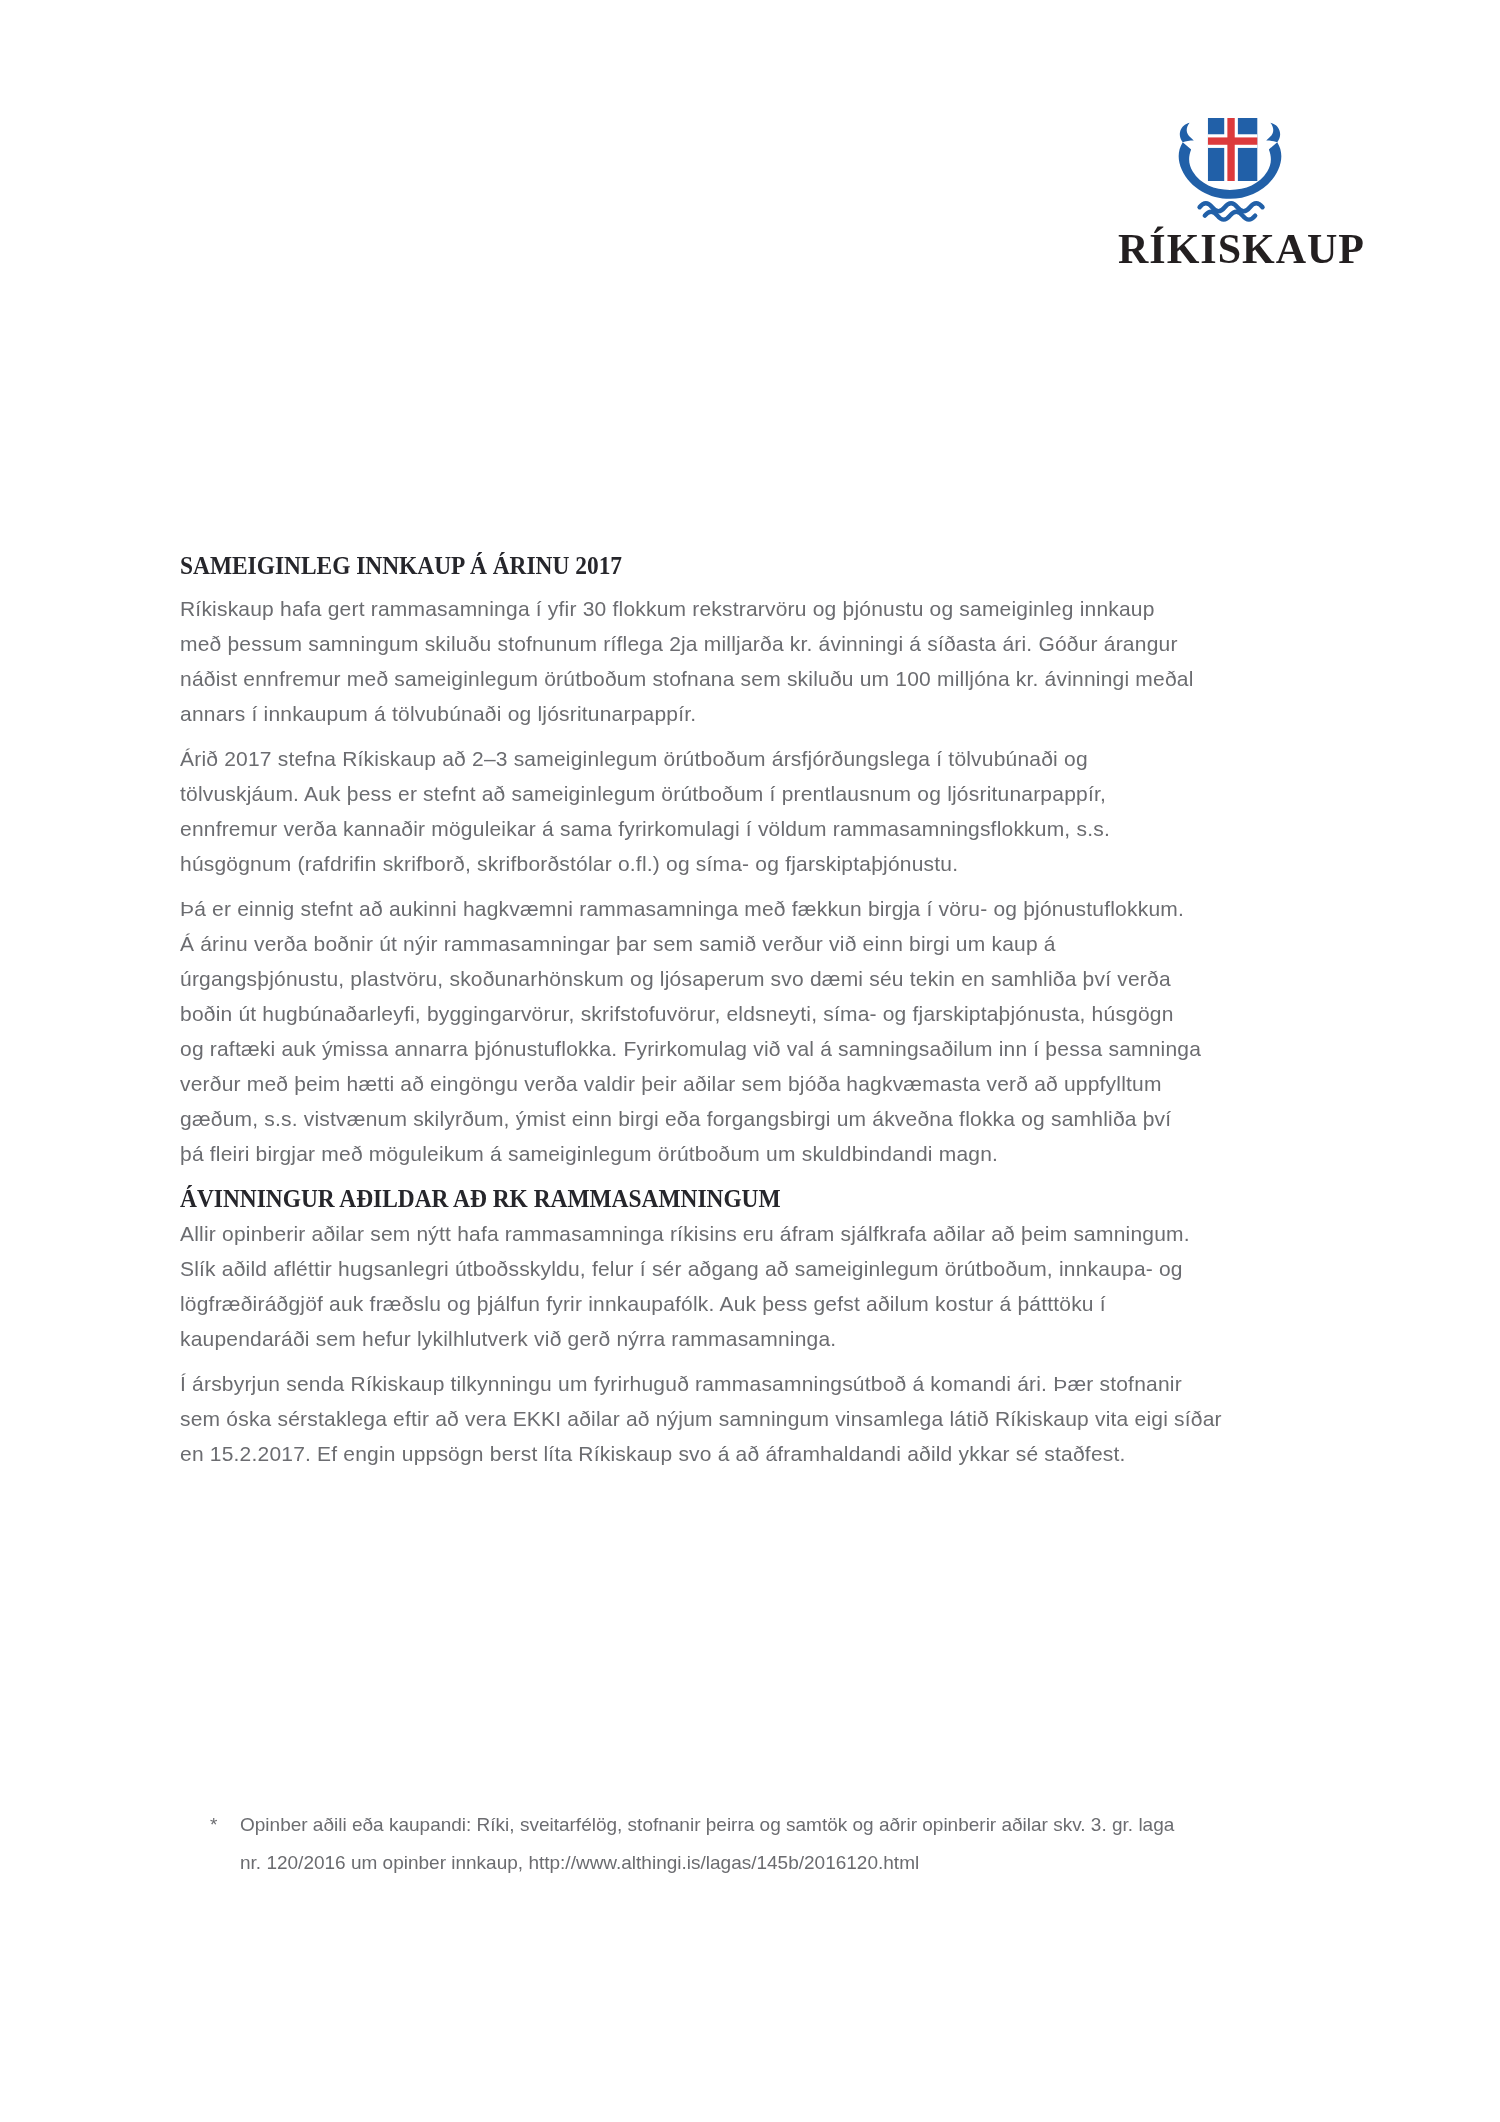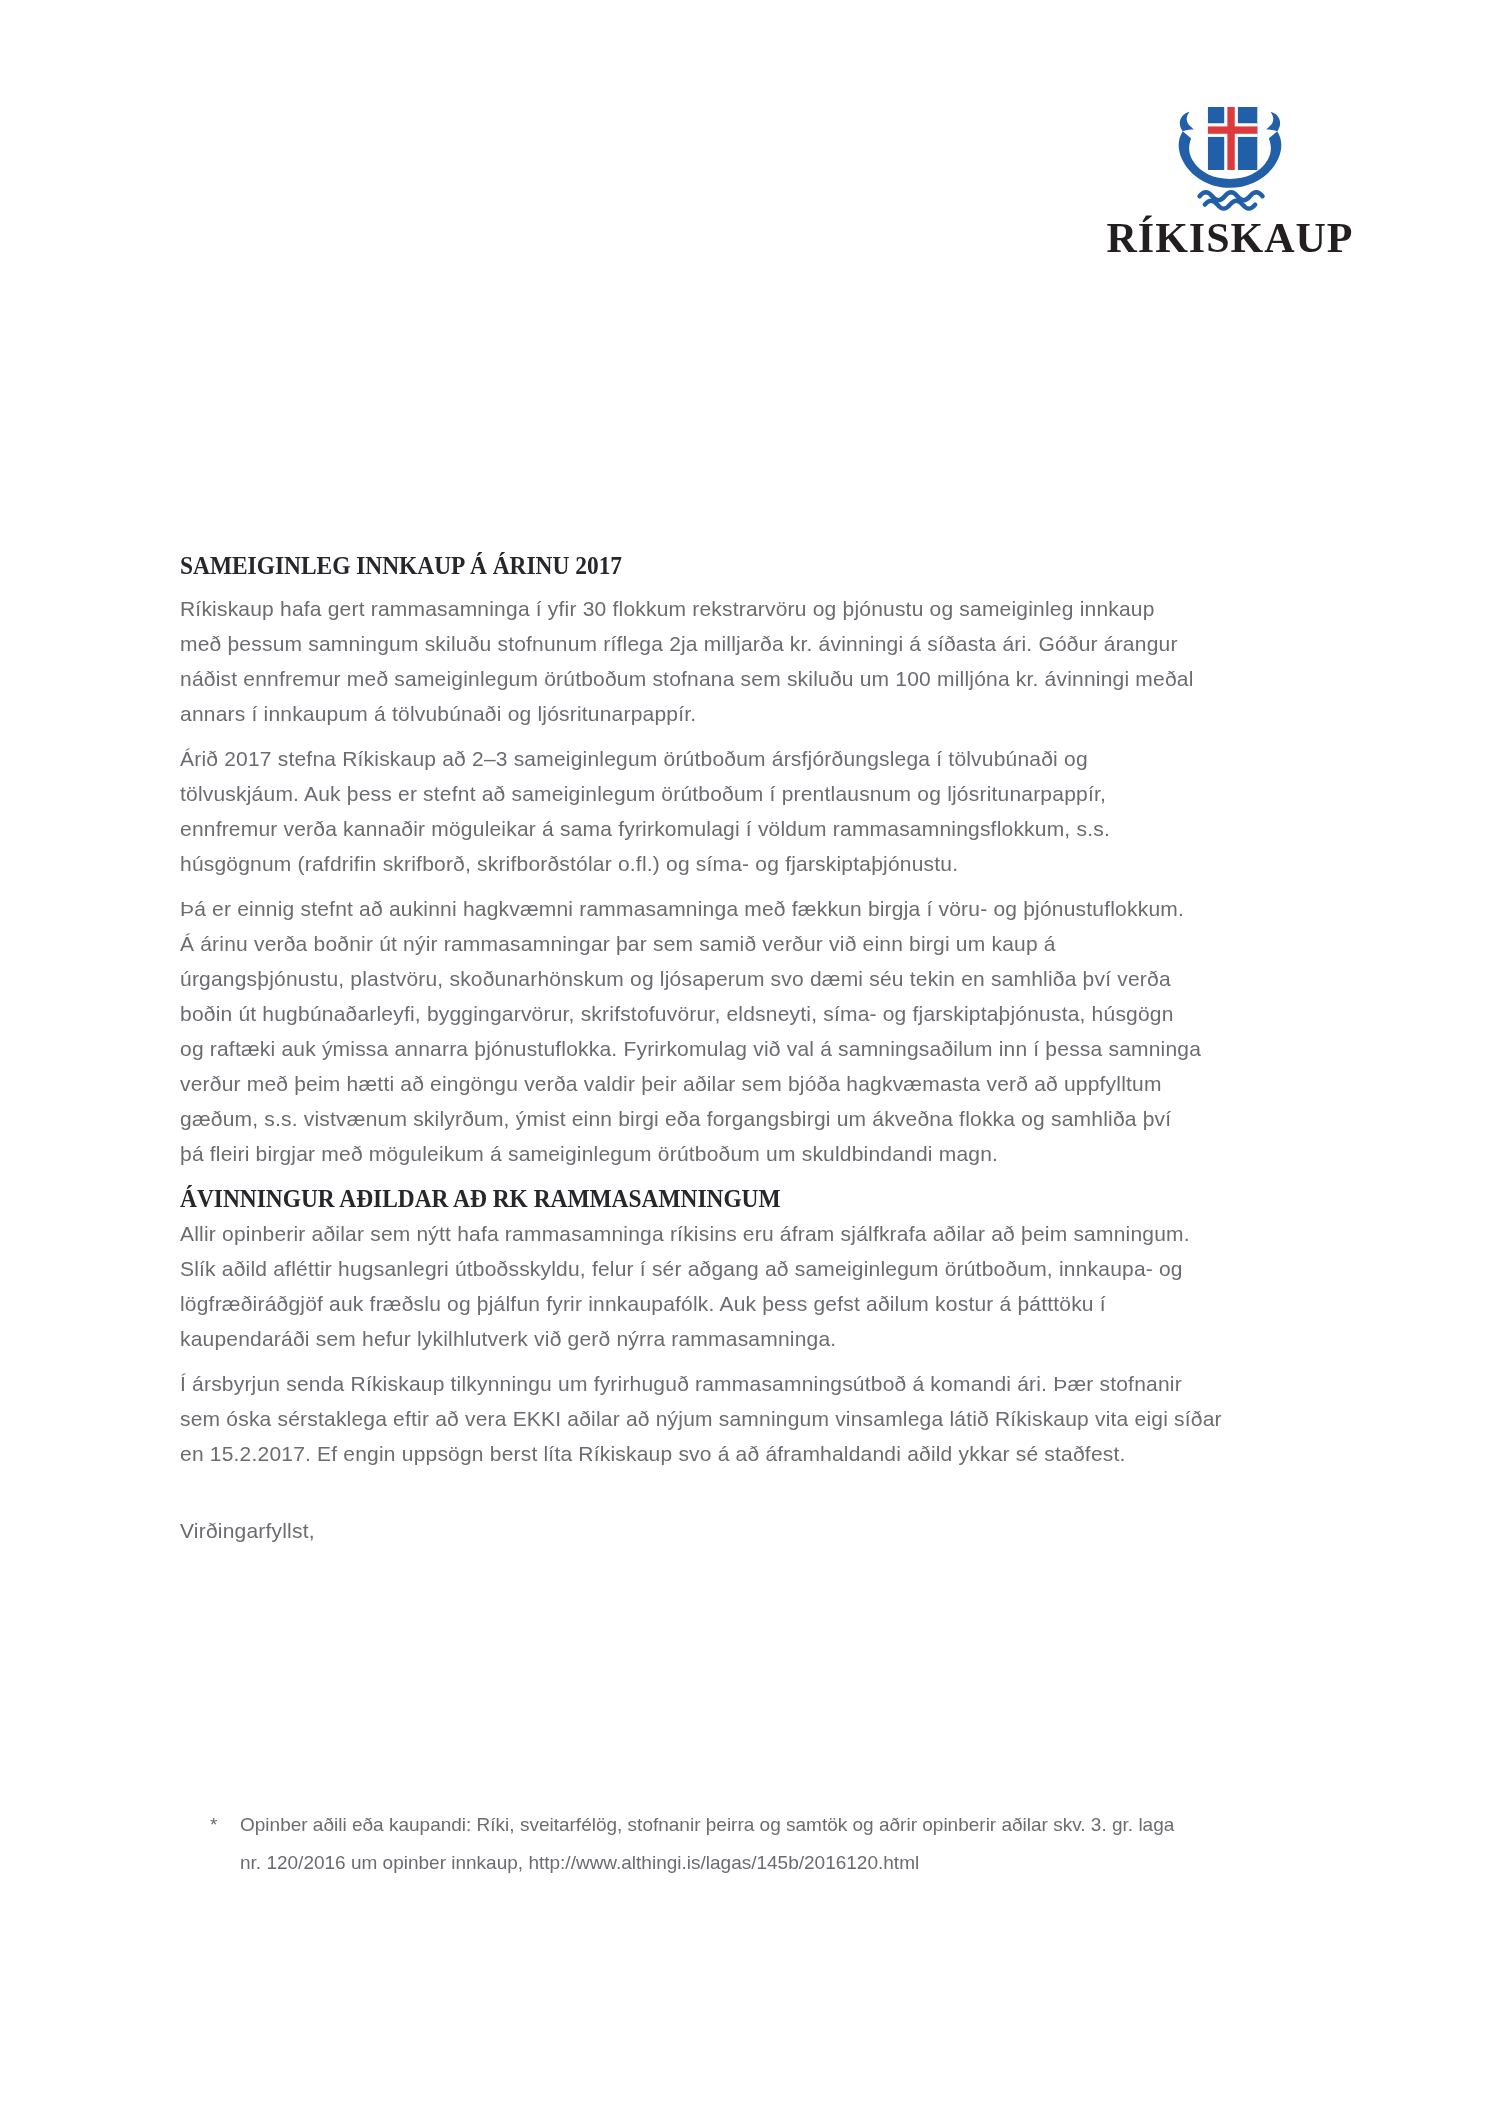--- a/index.html
+++ b/index.html
@@ -13,23 +13,23 @@
     height: 2122px;
     background: #ffffff;
     overflow: hidden;
     font-family: "Liberation Sans", sans-serif;
   }
 
   
   .logo {
     position: absolute;
     left: 1095px;
-    top: 107px;
+    top: 118px;
     width: 270px;
-    text-align: center;
+    text-align: right;
   }
   .logo svg {
     display: block;
     margin: 0 auto;
   }
   .wordmark {
     margin-top: 4px;
     font-family: "Liberation Serif", serif;
     font-weight: 700;
     font-size: 42px;
@@ -146,21 +146,20 @@
     <h2 class="doc-heading h2">ÁVINNINGUR AÐILDAR AÐ RK RAMMASAMNINGUM</h2>
     <p class="para">Allir opinberir aðilar sem nýtt hafa rammasamninga ríkisins eru áfram sjálfkrafa aðilar að þeim samningum.
 Slík aðild afléttir hugsanlegri útboðsskyldu, felur í sér aðgang að sameiginlegum örútboðum, innkaupa- og
 lögfræðiráðgjöf auk fræðslu og þjálfun fyrir innkaupafólk. Auk þess gefst aðilum kostur á þátttöku í
 kaupendaráði sem hefur lykilhlutverk við gerð nýrra rammasamninga.</p>
     <p class="para">Í ársbyrjun senda Ríkiskaup tilkynningu um fyrirhuguð rammasamningsútboð á komandi ári. Þær stofnanir
 sem óska sérstaklega eftir að vera EKKI aðilar að nýjum samningum vinsamlega látið Ríkiskaup vita eigi síðar
 en 15.2.2017. Ef engin uppsögn berst líta Ríkiskaup svo á að áframhaldandi aðild ykkar sé staðfest.</p>
 
     <div class="closing">
-      <div>Virðingarfyllst,</div>
     </div>
   </div>
 
   <div class="footnote">
     <div class="fn-marker">*</div>
     <div class="fn-text">Opinber aðili eða kaupandi: Ríki, sveitarfélög, stofnanir þeirra og samtök og aðrir opinberir aðilar skv. 3. gr. laga
 nr. 120/2016 um opinber innkaup, http://www.althingi.is/lagas/145b/2016120.html</div>
   </div>
 
 </div>

